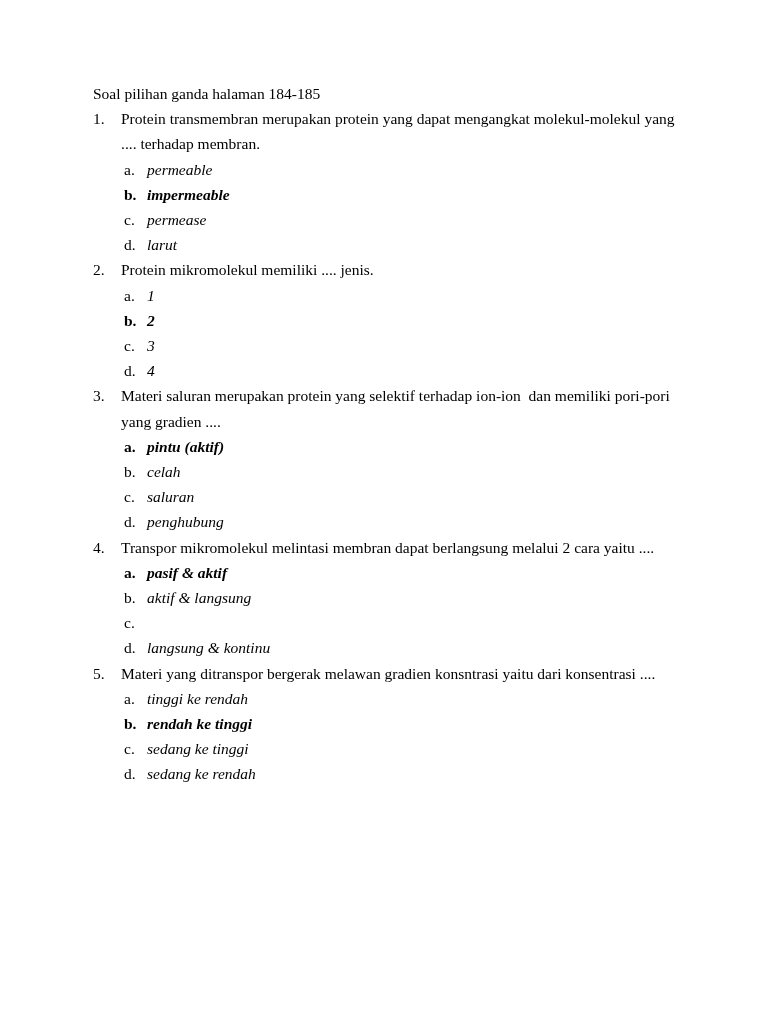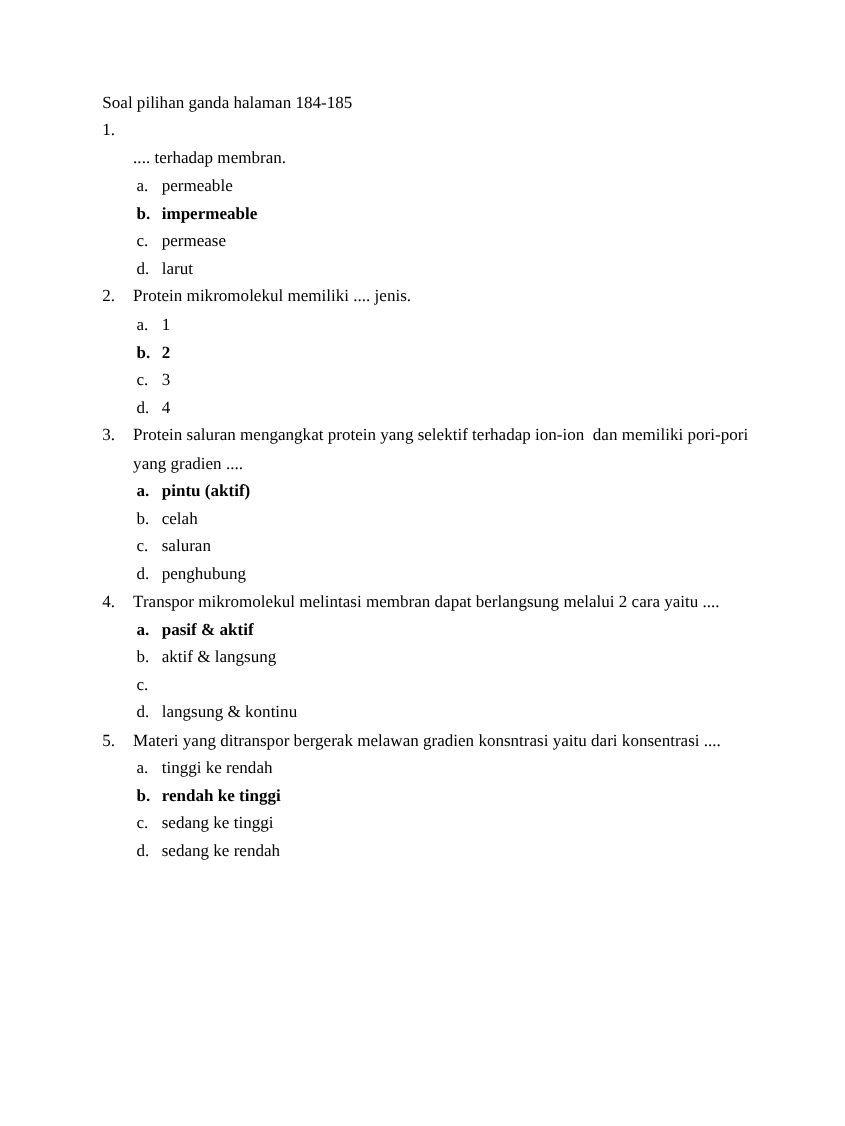--- a/index.html
+++ b/index.html
@@ -21,34 +21,34 @@
     width: 600px;
     font-size: 15.5px;
     line-height: 25.2px;
   }
   .title { white-space: pre-wrap; }
   .qrow { display: flex; }
   .qnum { flex: 0 0 28px; }
   .qtext { flex: 1; white-space: pre-wrap; }
   .option { display: flex; margin-left: 31px; }
   .oletter { flex: 0 0 23px; }
-  .otext { white-space: pre-wrap; }
+  .otext { white-space: pre-wrap; font-style: italic; }
   .option.bold { font-weight: bold; }
 </style>
 </head>
 <body>
 
 <div class="page">
   <div class="content">
     <div class="title">Soal pilihan ganda halaman 184-185</div>
     <div id="questions">
   <div class="question">
     <div class="qrow">
       <span class="qnum">1.</span>
-      <span class="qtext"><br><span>.... terhadap membran.</span></span>
+      <span class="qtext"><span>Protein transmembran merupakan protein yang dapat mengangkat molekul-molekul yang</span><br><span>.... terhadap membran.</span></span>
     </div>
     <div class="options">
   <div class="option">
     <span class="oletter">a.</span>
     <span class="otext">permeable</span>
   </div>
 
   <div class="option bold">
     <span class="oletter">b.</span>
     <span class="otext">impermeable</span>
@@ -90,21 +90,21 @@
   <div class="option">
     <span class="oletter">d.</span>
     <span class="otext">4</span>
   </div>
 </div>
   </div>
 
   <div class="question">
     <div class="qrow">
       <span class="qnum">3.</span>
-      <span class="qtext"><span>Protein saluran mengangkat protein yang selektif terhadap ion-ion  dan memiliki pori-pori</span><br><span>yang gradien ....</span></span>
+      <span class="qtext"><span>Materi saluran merupakan protein yang selektif terhadap ion-ion  dan memiliki pori-pori</span><br><span>yang gradien ....</span></span>
     </div>
     <div class="options">
   <div class="option bold">
     <span class="oletter">a.</span>
     <span class="otext">pintu (aktif)</span>
   </div>
 
   <div class="option">
     <span class="oletter">b.</span>
     <span class="otext">celah</span>

